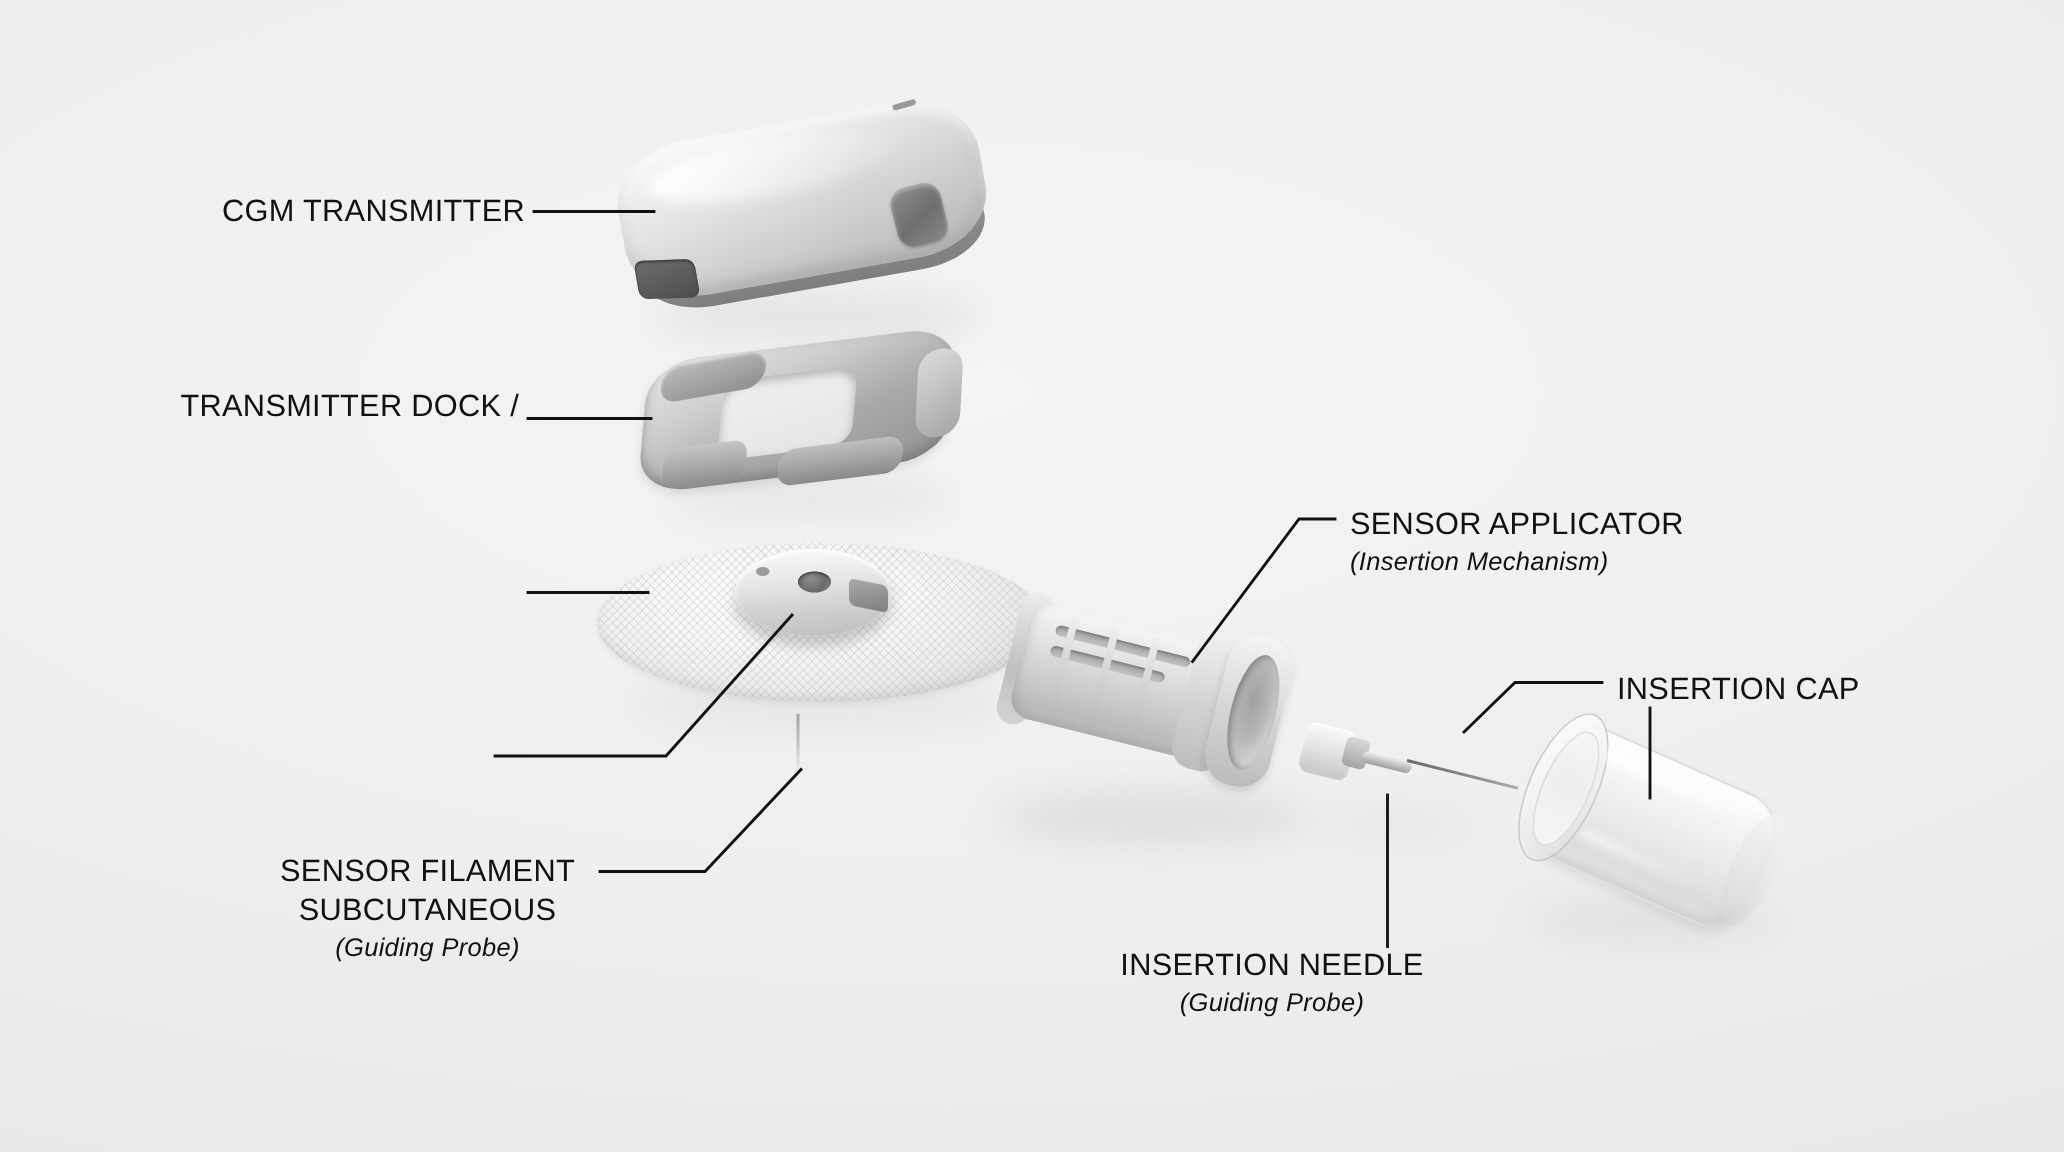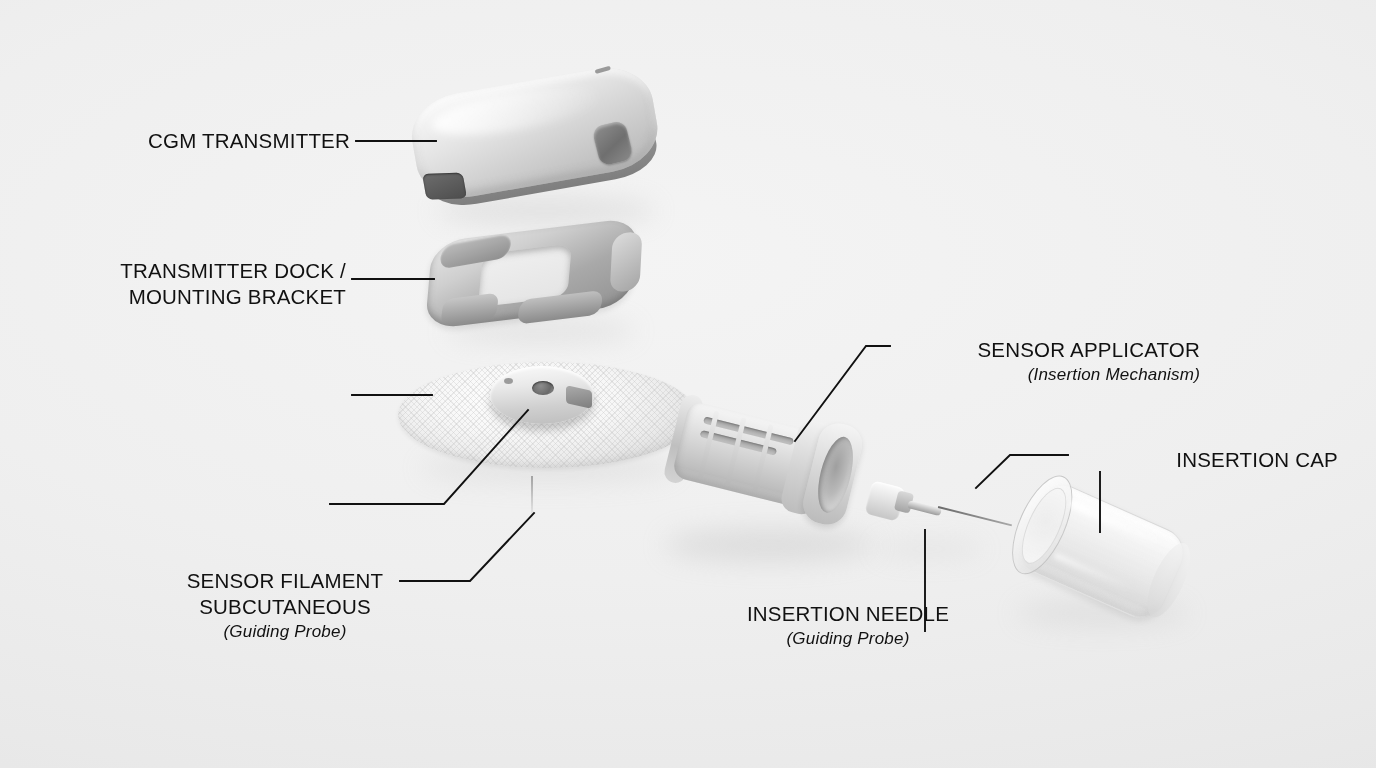--- a/index.html
+++ b/index.html
@@ -13,21 +13,21 @@
     background:
       radial-gradient(120% 90% at 46% 34%, #f4f4f4 0%, #efefef 46%, #e9e9e9 78%, #e4e4e4 100%);
   }
 
   
   .label{position:absolute;color:#111;letter-spacing:.2px;}
   .label .l1{font-size:20.5px;line-height:26px;white-space:nowrap;}
   .label .l2{font-size:17px;line-height:23px;white-space:nowrap;font-style:italic;}
   .ralign{text-align:right;}
   .calign{text-align:center;}
-  .lalign{text-align:right;}
+  .lalign{text-align:left;}
 
   
   #leaders{position:absolute;inset:0;pointer-events:none;}
 
   
   .shadow{position:absolute;border-radius:50%;filter:blur(13px);background:#b9b9b9;}
 
   
   #transmitter{position:absolute;left:410px;top:74px;width:258px;height:132px;
     transform:rotate(-10deg);}
@@ -334,21 +334,20 @@
       <line x1="925" y1="530" x2="925" y2="631"></line>
     </g>
   </svg>
 
   <div class="label ralign" style="left:60px;top:128px;width:290px;">
     <div class="l1">CGM TRANSMITTER</div>
   </div>
 
   <div class="label ralign" style="left:50px;top:258px;width:296px;">
     <div class="l1">TRANSMITTER DOCK /</div>
-    <div class="l1">MOUNTING BRACKET</div>
   </div>
 
   <div class="label ralign" style="left:20px;top:382px;width:326px;">
   </div>
 
 
   <div class="label calign" style="left:176px;top:568px;width:218px;">
     <div class="l1">SENSOR FILAMENT</div>
     <div class="l1">SUBCUTANEOUS</div>
     <div class="l2">(Guiding Probe)</div>
@@ -356,18 +355,18 @@
 
   <div class="label lalign" style="left:900px;top:337px;width:300px;">
     <div class="l1">SENSOR APPLICATOR</div>
     <div class="l2">(Insertion Mechanism)</div>
   </div>
 
   <div class="label lalign" style="left:1078px;top:447px;width:260px;">
     <div class="l1">INSERTION CAP</div>
   </div>
 
-  <div class="label calign" style="left:742px;top:601px;width:212px;text-align:center;">
+  <div class="label calign" style="left:742px;top:631px;width:212px;text-align:center;">
     <div class="l1">INSERTION NEEDLE</div>
     <div class="l2">(Guiding Probe)</div>
   </div>
 
 </div>
 
 </body></html>

